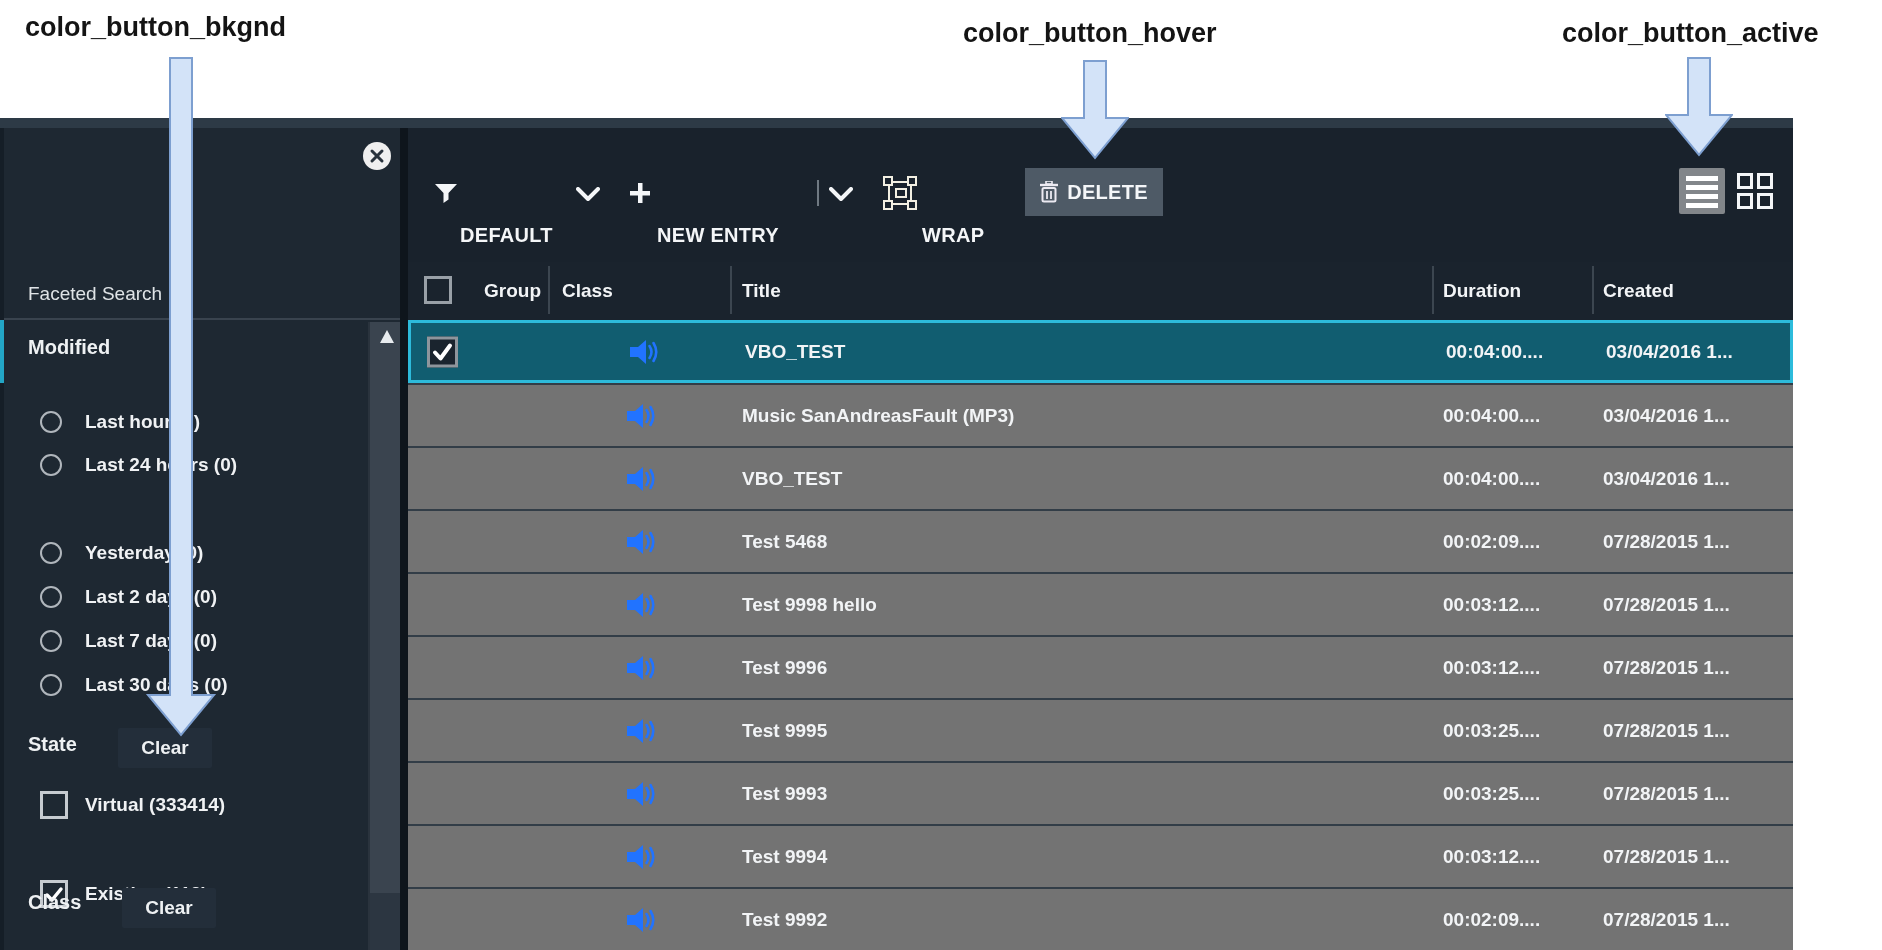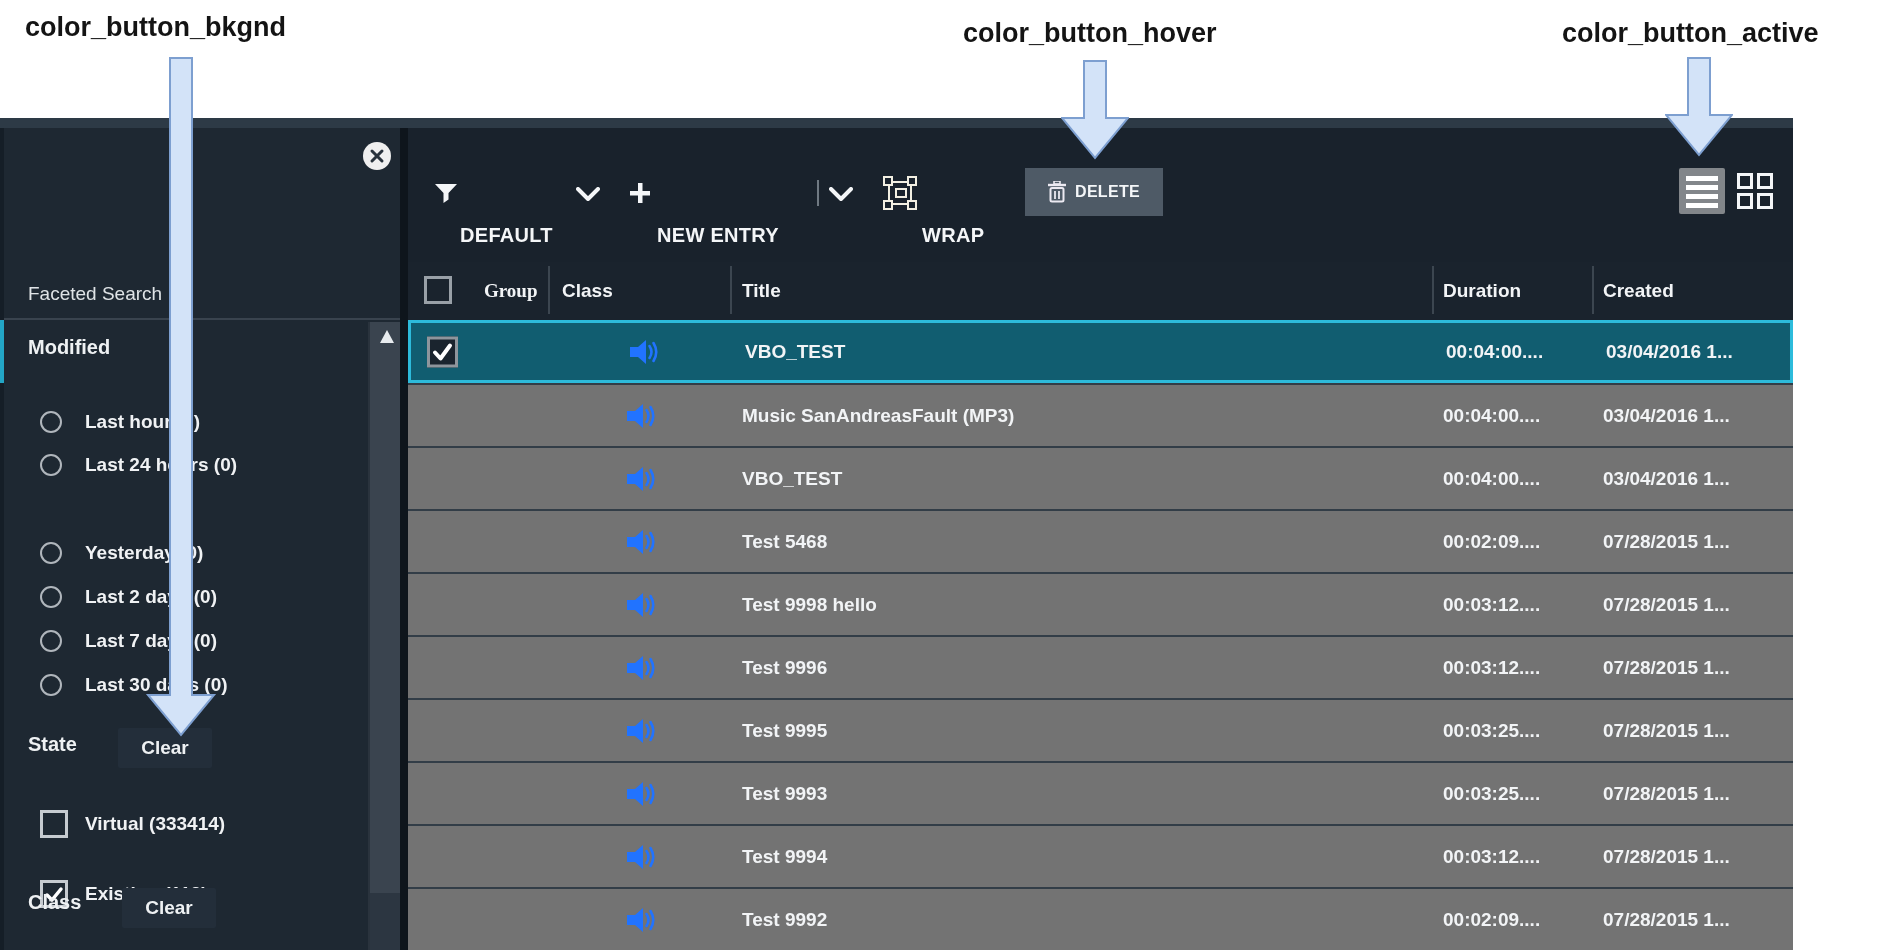--- a/index.html
+++ b/index.html
@@ -37,21 +37,21 @@
   .clear-btn { position:absolute; background:var(--button_bkgnd); color:#eef1f3; font-size:19px; font-weight:bold; display:flex; align-items:center; justify-content:center; border-radius:2px; }
 
   .gap-band { position:absolute; left:400px; top:10px; width:8px; height:822px; background:#0e151c; }
 
   
   .main { position:absolute; left:408px; top:0; width:1385px; height:832px; }
   .tb-icon { position:absolute; }
   .tb-text { position:absolute; top:62px; font-size:20px; font-weight:bold; letter-spacing:.3px; color:#f4f6f8; white-space:nowrap;margin-top:44px; }
   .tb-pipe { position:absolute; left:409px; top:62px; width:2px; height:26px; background:#6f7982; }
   .delete-btn { position:absolute; left:617px; top:50px; width:138px; height:48px; background:var(--button_hover); display:flex; align-items:center; justify-content:center; gap:9px; }
-  .delete-btn span { font-size:16px; font-weight:bold; letter-spacing:.3px; color:#f4f6f8; }
+  .delete-btn span { font-size:20px; font-weight:bold; letter-spacing:.3px; color:#f4f6f8; }
   .list-btn { position:absolute; left:1271px; top:50px; width:46px; height:46px; background:var(--button_active); border-radius:2px; display:flex; align-items:center; justify-content:center; }
   .grid-btn { position:absolute; left:1329px; top:55px; width:36px; height:36px; }
 
   
   .thead { position:absolute; left:0; top:144px; width:1385px; height:58px; background:#1a232d; }
   .th { position:absolute; top:50%; transform:translateY(-50%); font-size:19px; font-weight:bold; color:#f2f4f6; white-space:nowrap; }
   .th-div { position:absolute; top:4px; width:2px; height:48px; background:#3c4650; }
   .hdr-checkbox { position:absolute; left:16px; top:14px; width:28px; height:28px; border:3px solid #99a0a7; background:transparent; }
 
   
@@ -128,21 +128,21 @@
         <span class="facet-label">Last 7 days (0)</span>
       </div>
       <div class="facet-item" style="top:535px;">
         <span class="radio"></span>
         <span class="facet-label">Last 30 days (0)</span>
       </div>
 
       <div class="section-label" style="top:605px;">State</div>
       <div class="clear-btn" style="left:114px;top:600px;width:94px;height:40px;">Clear</div>
 
-      <div class="facet-item" style="top:682px;height:28px;">
+      <div class="facet-item" style="top:663px;height:28px;">
         <span class="checkbox" style="top:0;"></span>
         <span class="facet-label">Virtual (333414)</span>
       </div>
       <div class="facet-item" style="top:728px;height:28px;margin-top:24px;">
         <span class="checkbox" style="top:0;">
           <svg width="20" height="20">
               <polyline points="3,11 8,16 17,5" stroke="#ffffff" stroke-width="3.5" fill="none" stroke-linecap="round" stroke-linejoin="round"></polyline>
             </svg>
         </span>
         <span class="facet-label">Existing (112)</span>
@@ -207,21 +207,21 @@
         <g>
           <rect x="1.5" y="1.5" width="13" height="13" fill="none" stroke="#f4f6f8" stroke-width="3"></rect>
           <rect x="21.5" y="1.5" width="13" height="13" fill="none" stroke="#f4f6f8" stroke-width="3"></rect>
           <rect x="1.5" y="21.5" width="13" height="13" fill="none" stroke="#f4f6f8" stroke-width="3"></rect>
           <rect x="21.5" y="21.5" width="13" height="13" fill="none" stroke="#f4f6f8" stroke-width="3"></rect>
         </g>
       </svg>
 
       <div class="thead">
         <div class="hdr-checkbox"></div>
-        <div class="th" style="left:76px;font-family:Liberation Serif, serif;">Group</div>
+        <div class="th" style="left:76px;">Group</div>
         <div class="th" style="left:154px;">Class</div>
         <div class="th" style="left:334px;">Title</div>
         <div class="th" style="left:1035px;">Duration</div>
         <div class="th" style="left:1195px;">Created</div>
         <div class="th-div" style="left:140px;"></div>
         <div class="th-div" style="left:322px;"></div>
         <div class="th-div" style="left:1024px;"></div>
         <div class="th-div" style="left:1184px;"></div>
       </div>
 

